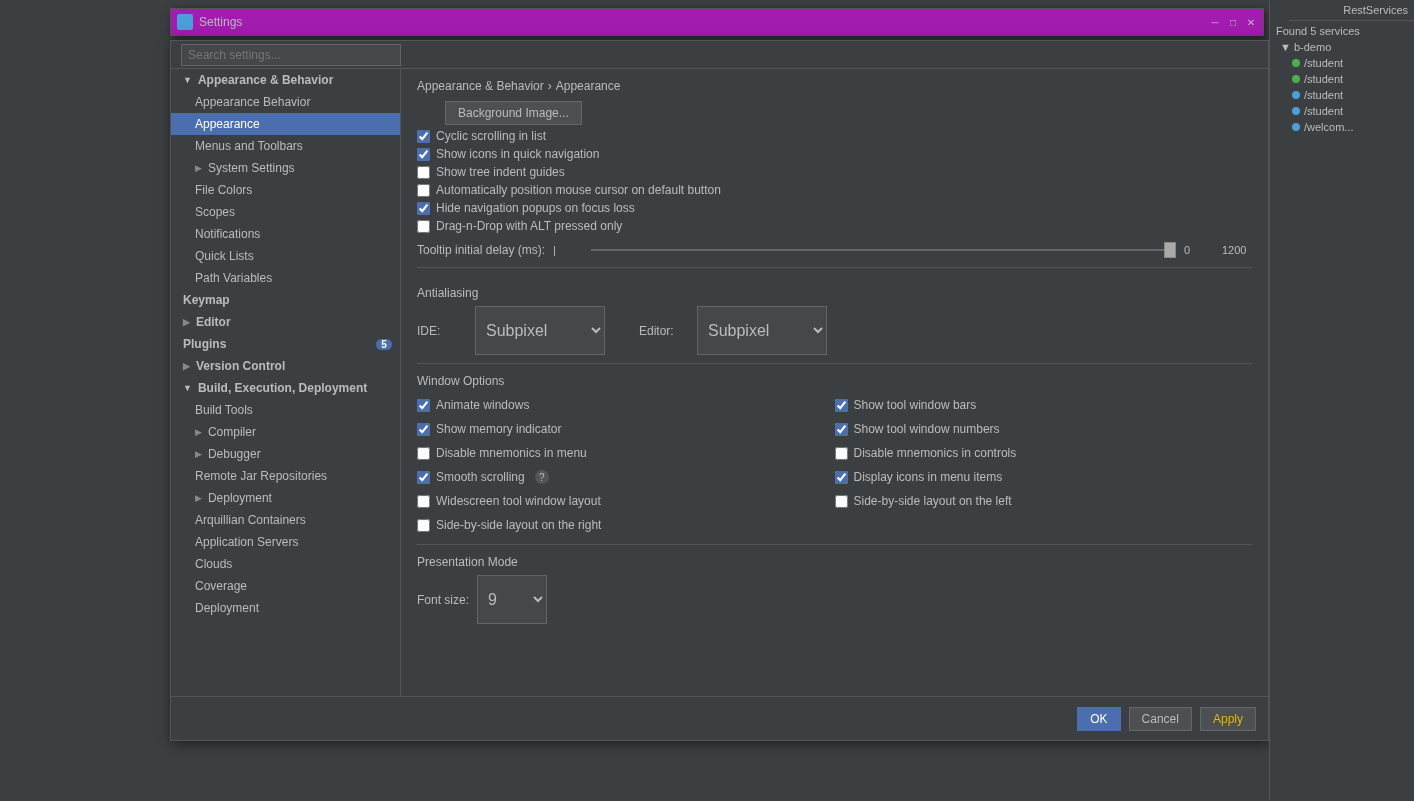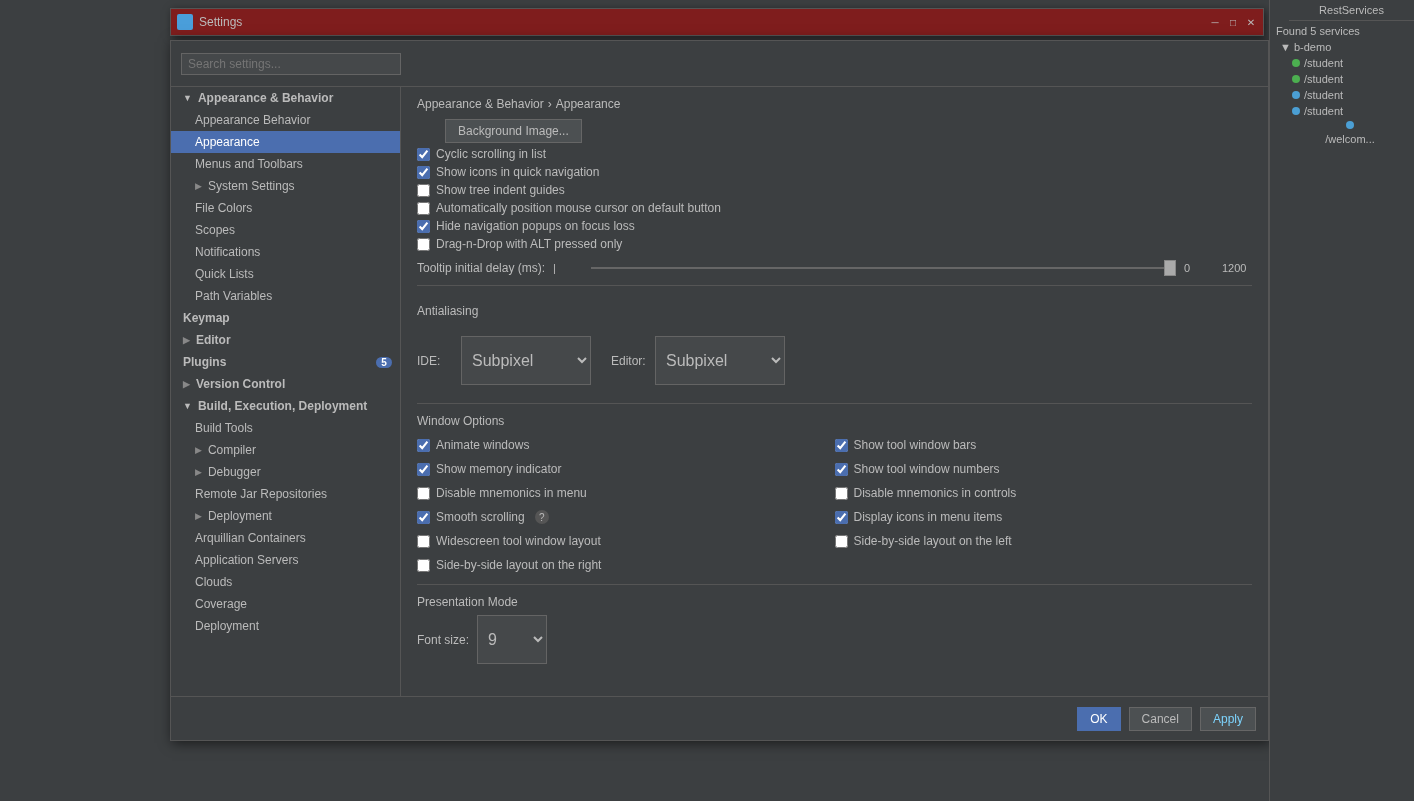--- a/index.html
+++ b/index.html
@@ -7,42 +7,42 @@
 
     .dialog-overlay {
       position: fixed; top: 0; left: 0; width: 1414px; height: 801px;
       background: #3c3f41;
     }
 
     
     .title-bar {
       position: absolute; top: 8px; left: 170px; right: 150px;
       height: 28px;
-      background: #7f1d1d;
+      background: #a21caf;
       border: 1px solid #555;
       display: flex; align-items: center;
       box-shadow: 2px 2px 8px rgba(0,0,0,0.5);
     }
     .title-bar-icon { width: 16px; height: 16px; margin: 0 6px; background: #4a9eda; border-radius: 2px; flex-shrink:0; }
     .title-bar-text { font-size: 12px; color: #bbbbbb; flex: 1; }
     .title-bar-controls { display: flex; gap: 2px; margin-right: 4px; }
     .title-bar-btn { width: 16px; height: 16px; display: flex; align-items: center; justify-content: center; cursor: pointer; color: #bbbbbb; font-size: 10px; }
 
     
     .settings-dialog {
       position: absolute; top: 40px; left: 170px; right: 145px; bottom: 60px;
       background: #3c3f41;
       border: 1px solid #555;
       display: flex; flex-direction: column;
       box-shadow: 2px 2px 12px rgba(0,0,0,0.6);
     }
 
     
     .dialog-header {
-      height: 46px; display: flex; align-items: center; padding: 0 10px;
+      height: 28px; display: flex; align-items: center; padding: 0 10px;
       border-bottom: 1px solid #555; background: #3c3f41; flex-shrink: 0;
     }
     .dialog-search {
       background: #45484a; border: 1px solid #646464; color: #bbbbbb;
       padding: 3px 6px; width: 220px; font-size: 12px;
       outline: none;
     }
 
     
     .dialog-body {
@@ -109,21 +109,21 @@
       display: flex; align-items: center; gap: 8px; margin: 8px 0;
       font-size: 12px; color: #bbbbbb;
     }
     .slider-label { font-size: 11px; min-width: 30px; }
 
     
     .divider { border: none; border-top: 1px solid #555; margin: 8px 0; }
 
     
     .aa-row {
-      display: flex; align-items: center; gap: 4px; margin: 18px 0;
+      display: flex; align-items: center; gap: 18px; margin: 6px 0;
       font-size: 12px;
     }
     .aa-label { color: #bbbbbb; min-width: 40px; }
     .select-box {
       background: #45484a; border: 1px solid #646464; color: #bbbbbb;
       padding: 14px 6px; font-size: 16px; cursor: pointer;
       min-width: 130px;
     }
 
     
@@ -146,21 +146,21 @@
     }
 
     
     .right-panel {
       position: absolute; right: 0; top: 0; bottom: 0; width: 145px;
       background: #3c3f41; border-left: 1px solid #555;
       font-size: 11px;
     }
     .right-panel-header {
       padding: 4px 6px; border-bottom: 1px solid #555;
-      display: flex; align-items: center; justify-content: center; margin-left: 19px;
+      display: flex; align-items: center; justify-content: flex-end; margin-left: 19px;
     }
     .services-list { padding: 4px 6px; }
     .services-title { color: #bbbbbb; font-size: 11px; margin-bottom: 4px; }
     .service-item { padding: 2px 0; color: #bbbbbb; font-size: 11px; display: flex; align-items: center; gap: 4px; }
     .service-dot { width: 8px; height: 8px; border-radius: 50%; flex-shrink: 0; }
     .dot-green { background: #4caf50; }
     .dot-blue { background: #4b9fd4; }
 
     
     .help-icon {
@@ -414,21 +414,21 @@
             <option>14</option>
           </select>
         </div>
 
       </div>
     </div>
 
     <div class="dialog-footer">
       <button class="btn btn-primary">OK</button>
       <button class="btn">Cancel</button>
-      <button class="btn" style="color:#7dd3fc;">Apply</button>
+      <button class="btn" style="color:#eab308;">Apply</button>
     </div>
 
   </div>
 
   <div class="right-panel">
     <div class="right-panel-header">
       <span style="font-size:11px; color:#bbbbbb;">RestServices</span>
     </div>
     <div class="services-list">
       <div class="services-title">Found 5 services</div>
@@ -445,20 +445,20 @@
         <span>/student</span>
       </div>
       <div class="service-item" style="padding-left:16px;">
         <span class="service-dot dot-blue"></span>
         <span>/student</span>
       </div>
       <div class="service-item" style="padding-left:16px;">
         <span class="service-dot dot-blue"></span>
         <span>/student</span>
       </div>
-      <div class="service-item" style="padding-left:16px;flex-direction:column;">
+      <div class="service-item" style="padding-left:16px;">
         <span class="service-dot dot-blue"></span>
         <span>/welcom...</span>
       </div>
     </div>
   </div>
 
 </div>
 
 </body></html>

